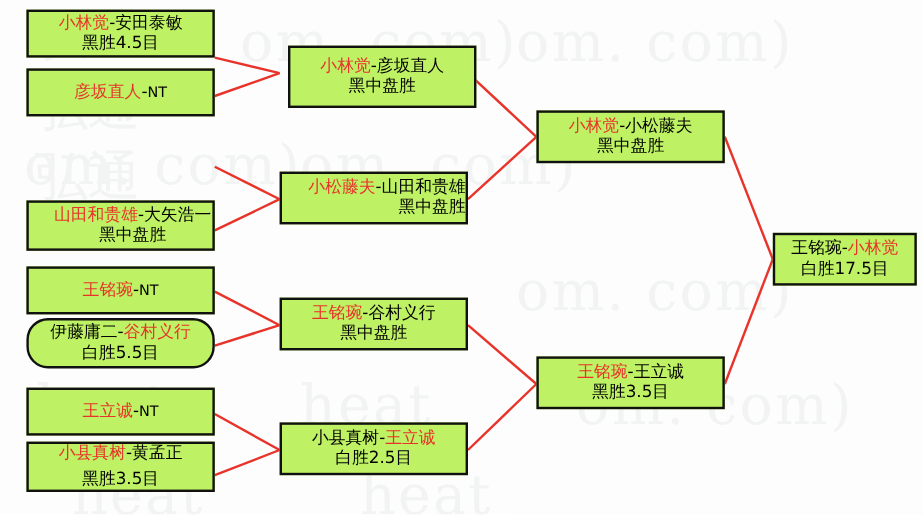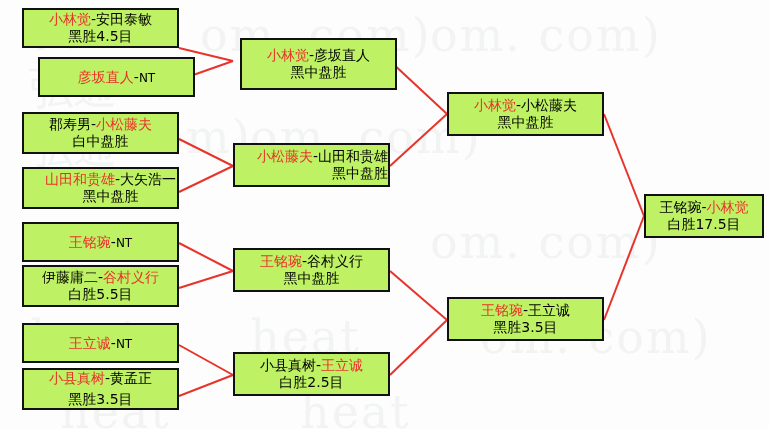--- a/index.html
+++ b/index.html
@@ -114,35 +114,31 @@
     <polyline points="390,375 447,320" fill="none" stroke="#e8332a" stroke-width="2"></polyline>
 
     <polyline points="604,114 644,216" fill="none" stroke="#e8332a" stroke-width="2"></polyline>
     <polyline points="604,320 644,216" fill="none" stroke="#e8332a" stroke-width="2"></polyline>
   </svg>
 
 <div class="box" style="left: 22px; top: 8px; width: 157px; height: 40px; border-color: rgb(17, 17, 17);">
       <div class="line1"><span class="red">小林觉</span><span class="dash">-</span><span class="blk">安田泰敏</span></div>
       <div class="line2">黑胜4.5目</div>
     </div>
-    <div class="box" style="left: 22px; top: 57px; width: 157px; height: 40px; border-color: rgb(17, 17, 17); margin-left: 16px;">
+    <div class="box" style="left: 22px; top: 57px; width: 157px; height: 40px; border-color: rgb(17, 17, 17);">
       <div class="line1"><span class="red">彦坂直人</span><span class="dash">-</span><span class="blk nt">NT</span></div>
-    </div>
-    <div class="box" style="left: 22px; top: 112px; width: 157px; height: 42px; border-color: rgb(17, 17, 17);">
-      <div class="line1"><span class="blk">郡寿男</span><span class="dash">-</span><span class="red">小松藤夫</span></div>
-      <div class="line2">白中盘胜</div>
     </div>
     <div class="box" style="left: 22px; top: 167px; width: 157px; height: 42px; border-color: rgb(17, 17, 17); padding-left: 20px;">
       <div class="line1"><span class="red">山田和贵雄</span><span class="dash">-</span><span class="blk">大矢浩一</span></div>
       <div class="line2">黑中盘胜</div>
     </div>
     <div class="box" style="left: 22px; top: 222px; width: 157px; height: 40px; border-color: rgb(17, 17, 17);">
       <div class="line1"><span class="red">王铭琬</span><span class="dash">-</span><span class="blk nt">NT</span></div>
     </div>
-    <div class="box" style="left: 22px; top: 265px; width: 157px; height: 42px; border-color: rgb(17, 17, 17);">
+    <div class="box" style="left: 22px; top: 265px; width: 157px; height: 42px; border-color: rgb(17, 17, 17); border-radius: 18px;">
       <div class="line1"><span class="blk">伊藤庸二</span><span class="dash">-</span><span class="red">谷村义行</span></div>
       <div class="line2">白胜5.5目</div>
     </div>
     <div class="box" style="left: 22px; top: 323px; width: 157px; height: 40px; border-color: rgb(17, 17, 17);">
       <div class="line1"><span class="red">王立诚</span><span class="dash">-</span><span class="blk nt">NT</span></div>
     </div>
     <div class="box" style="left: 22px; top: 368px; width: 157px; height: 42px; border-color: rgb(17, 17, 17); justify-content: space-between;">
       <div class="line1"><span class="red">小县真树</span><span class="dash">-</span><span class="blk">黄孟正</span></div>
       <div class="line2">黑胜3.5目</div>
     </div>

